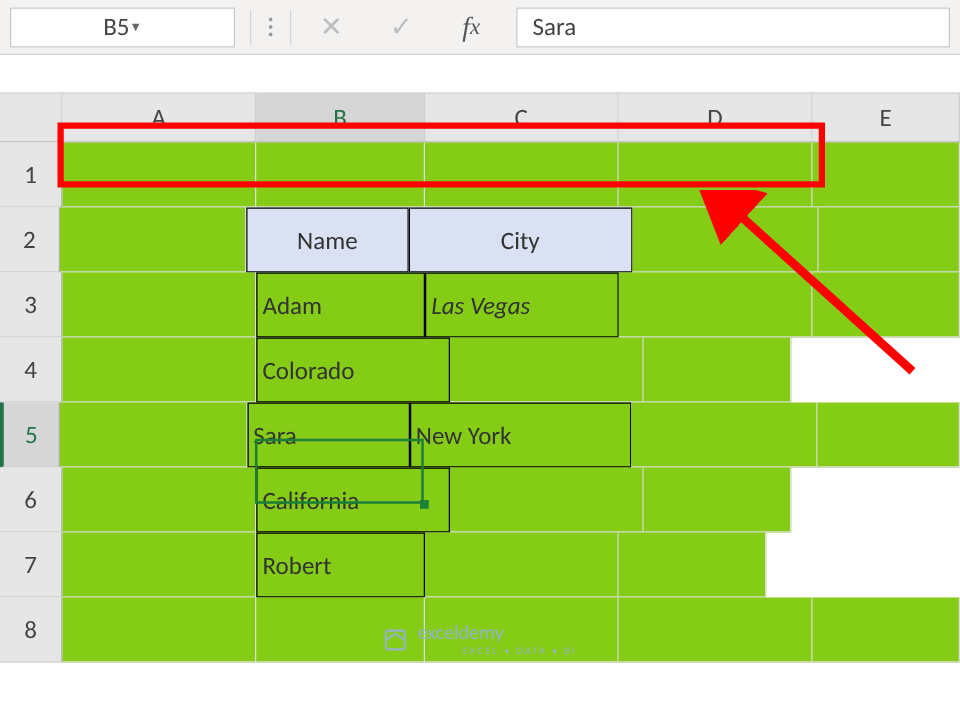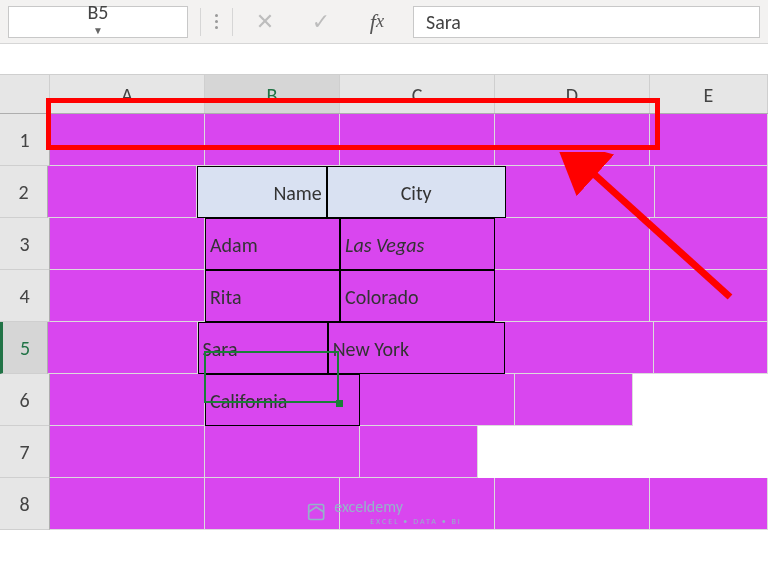--- a/index.html
+++ b/index.html
@@ -24,22 +24,21 @@
     width: 180px;
     height: 32px;
     margin: 0 8px;
     background: #fff;
     border: 1px solid #c8c8c8;
     display: flex;
     align-items: center;
     padding: 0 8px;
     font-size: 20px;
     color: #444;
-    justify-content: flex-end;
-    flex-direction: column;
+    justify-content: center;
   }
   .name-box .dd { font-size: 10px; color: #666; }
   .sep {
     width: 1px; height: 28px; background: #d6d6d6; margin: 0 4px;
   }
   .dots {
     display: flex; flex-direction: column; gap: 3px; margin: 0 10px;
   }
   .dots span { width: 3px; height: 3px; border-radius: 50%; background: #999; }
   .fb-btn {
@@ -98,21 +97,21 @@
   }
   .row-h.active {
     background: #d6d6d6;
     color: #217346;
     border-left: 3px solid #217346;
     width: 50px;
   }
   .cell {
     border-right: 1px solid #dcdcdc;
     border-bottom: 1px solid #dcdcdc;
-    background: #d946ef;
+    background: #84cc16;
     line-height: 52px;
     padding: 0 4px;
     font-size: 20px;
     color: #333;
     position: relative;
     overflow: hidden;
   }
   
   .tbl { border: 1.5px solid #000; }
   .tbl-h { background: #d9e1f2; text-align: center; font-weight: 400; }
@@ -200,37 +199,36 @@
         <div class="row-h">1</div>
         <div class="cell" style="width: 155px;"></div>
         <div class="cell" style="width: 135px;"></div>
         <div class="cell" style="width: 155px;"></div>
         <div class="cell" style="width: 155px;"></div>
         <div class="cell" style="width: 118px;"></div>
       </div>
       <div class="row">
         <div class="row-h">2</div>
         <div class="cell" style="width: 155px;"></div>
-        <div class="cell tbl tbl-br tbl-bb tbl-h" style="width: 135px; border-top: 1.5px solid rgb(0, 0, 0); border-left: 1.5px solid rgb(0, 0, 0); text-align: right;">Name</div>
+        <div class="cell tbl tbl-br tbl-bb tbl-h" style="width: 135px; border-top: 1.5px solid rgb(0, 0, 0); border-left: 1.5px solid rgb(0, 0, 0);">Name</div>
         <div class="cell tbl tbl-bb tbl-h" style="width: 186px; border-top: 1.5px solid rgb(0, 0, 0); border-right: 1.5px solid rgb(0, 0, 0);">City</div>
         <div class="cell" style="width: 155px;"></div>
         <div class="cell" style="width: 118px;"></div>
       </div>
       <div class="row">
         <div class="row-h">3</div>
         <div class="cell" style="width: 155px;"></div>
         <div class="cell tbl tbl-br tbl-bb" style="width: 135px; border-left: 1.5px solid rgb(0, 0, 0);">Adam</div>
         <div class="cell tbl tbl-bb" style="width: 155px; border-right: 1.5px solid rgb(0, 0, 0); font-style: italic;">Las Vegas</div>
         <div class="cell" style="width: 155px;"></div>
         <div class="cell" style="width: 118px;"></div>
       </div>
       <div class="row">
         <div class="row-h">4</div>
         <div class="cell" style="width: 155px;"></div>
-        <div class="cell tbl tbl-br tbl-bb" style="width: 135px; border-left: 1.5px solid rgb(0, 0, 0);">Rita</div>
         <div class="cell tbl tbl-bb" style="width: 155px; border-right: 1.5px solid rgb(0, 0, 0);">Colorado</div>
         <div class="cell" style="width: 155px;"></div>
         <div class="cell" style="width: 118px;"></div>
       </div>
       <div class="row">
         <div class="row-h active">5</div>
         <div class="cell" style="width: 155px;"></div>
         <div class="cell tbl tbl-br tbl-bb" style="width: 135px; border-left: 1.5px solid rgb(0, 0, 0);">Sara</div>
         <div class="cell tbl tbl-bb" style="width: 184px; border-right: 1.5px solid rgb(0, 0, 0);">New York</div>
         <div class="cell" style="width: 155px;"></div>
@@ -239,20 +237,21 @@
       <div class="row">
         <div class="row-h">6</div>
         <div class="cell" style="width: 155px;"></div>
         <div class="cell tbl tbl-bb" style="width: 155px; border-right: 1.5px solid rgb(0, 0, 0);">California</div>
         <div class="cell" style="width: 155px;"></div>
         <div class="cell" style="width: 118px;"></div>
       </div>
       <div class="row">
         <div class="row-h">7</div>
         <div class="cell" style="width: 155px;"></div>
+        <div class="cell tbl tbl-br" style="width: 135px; border-bottom: 1.5px solid rgb(0, 0, 0); border-left: 1.5px solid rgb(0, 0, 0);">Robert</div>
         <div class="cell" style="width: 155px;"></div>
         <div class="cell" style="width: 118px;"></div>
       </div>
       <div class="row">
         <div class="row-h">8</div>
         <div class="cell" style="width: 155px;"></div>
         <div class="cell" style="width: 135px;"></div>
         <div class="cell" style="width: 155px;"></div>
         <div class="cell" style="width: 155px;"></div>
         <div class="cell" style="width: 118px;"></div>

